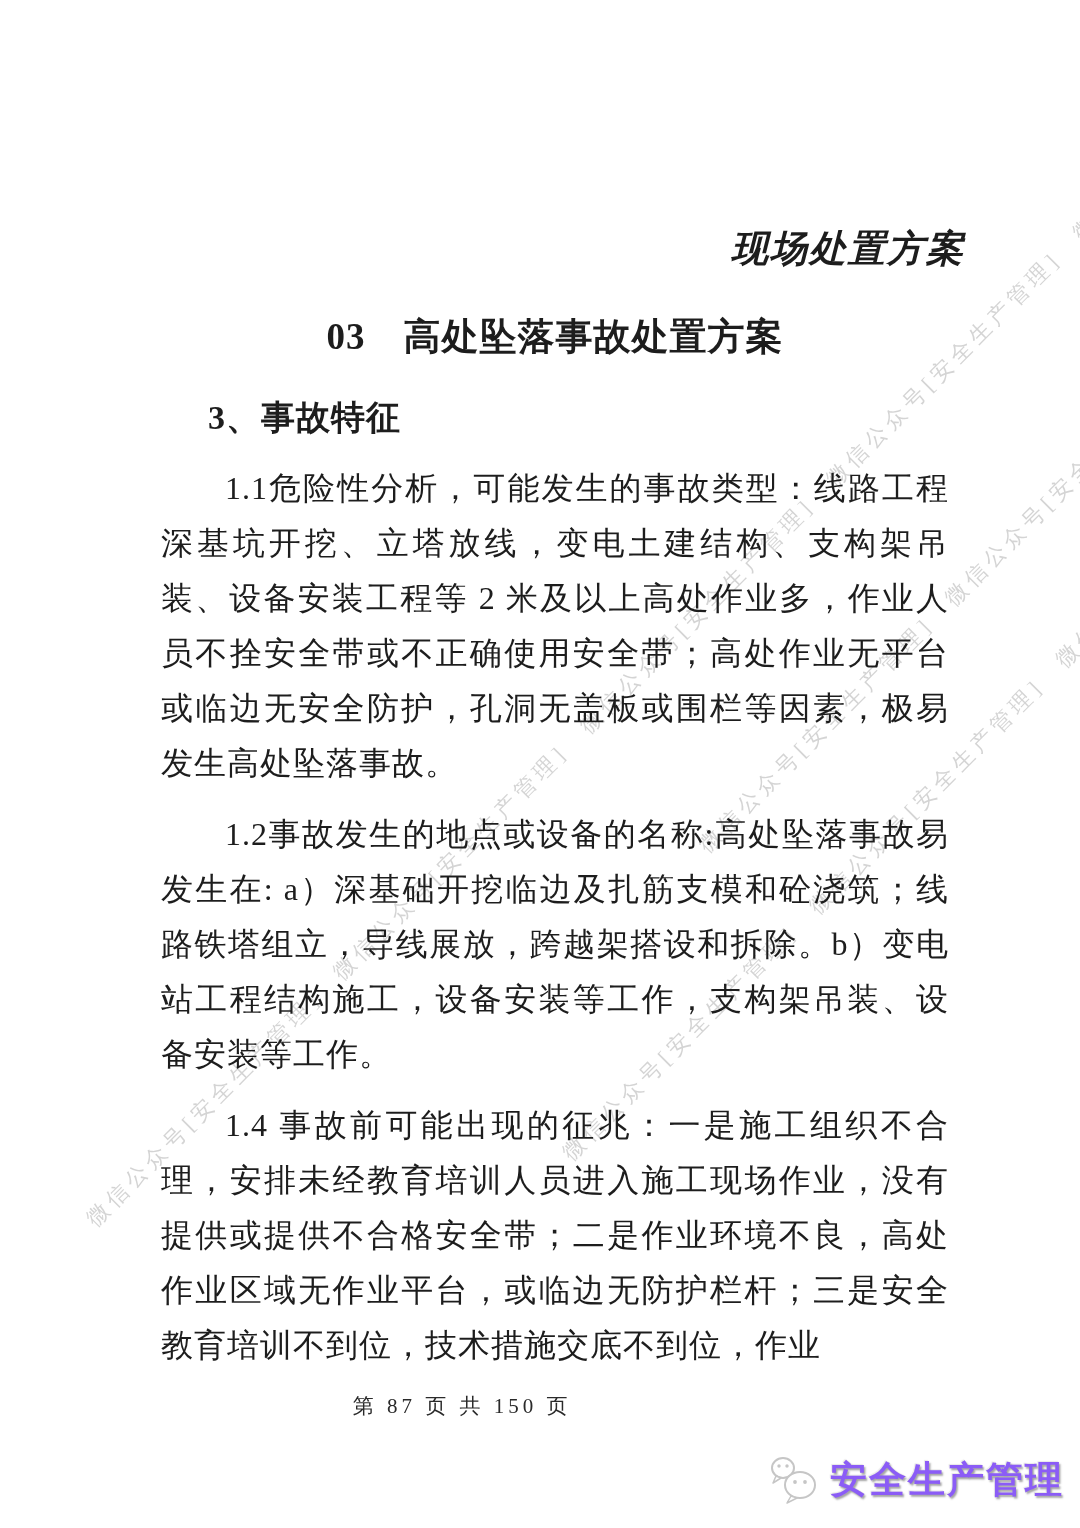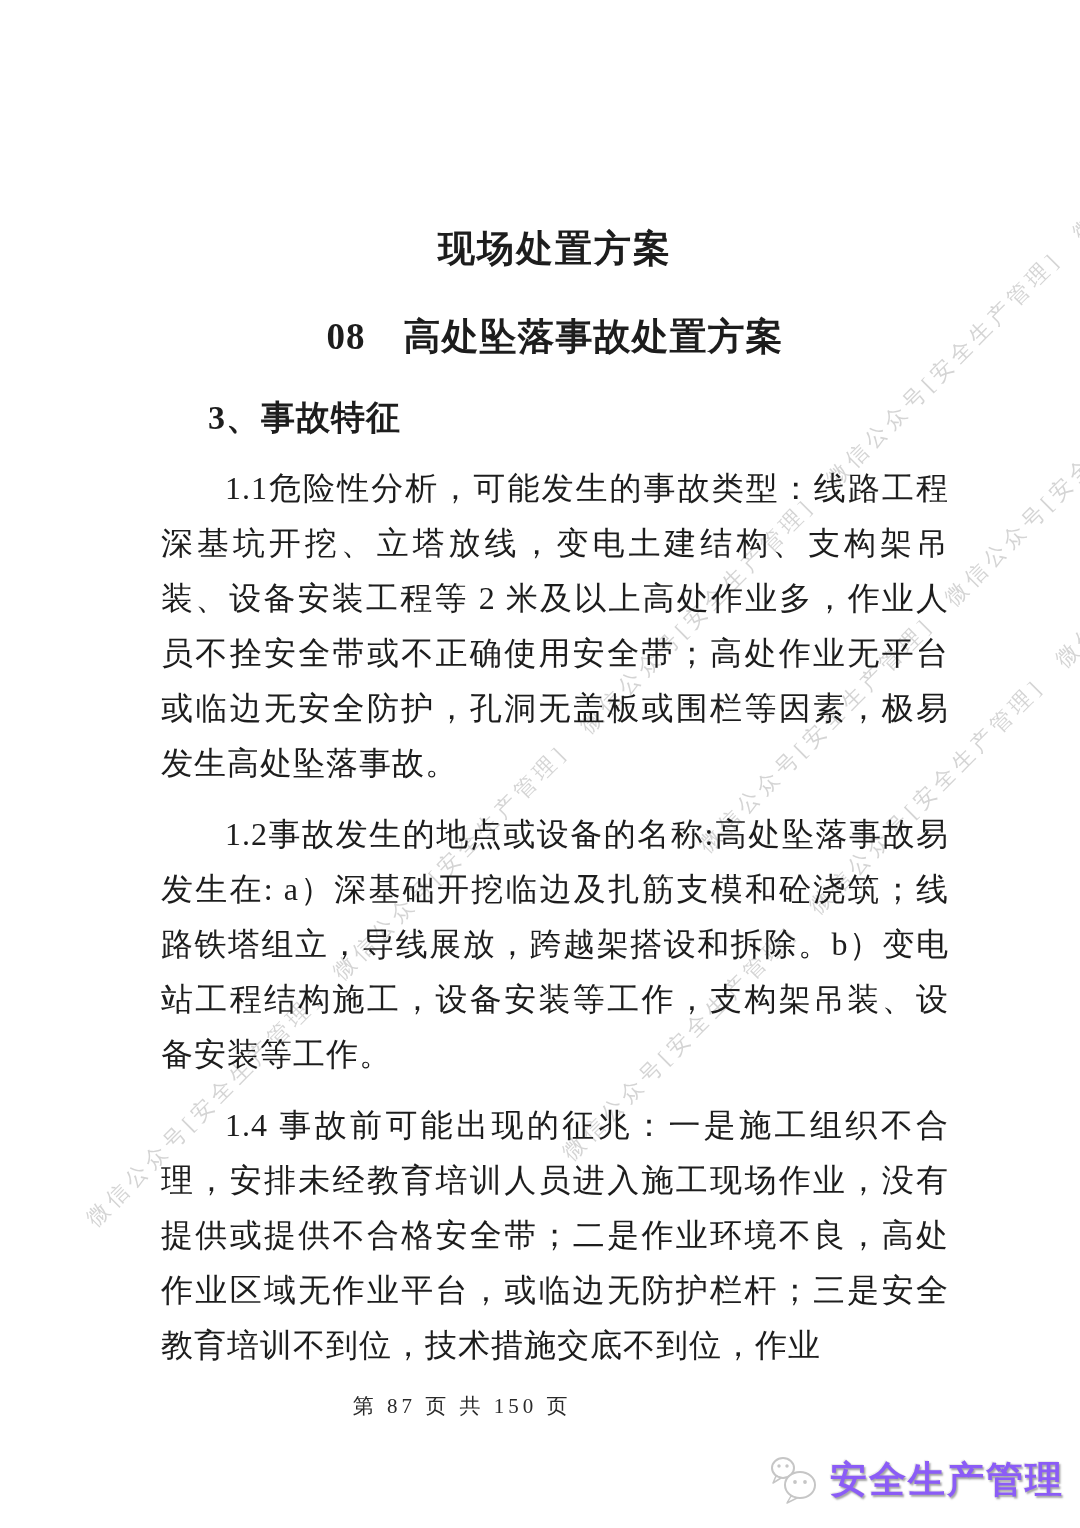--- a/index.html
+++ b/index.html
@@ -25,24 +25,25 @@
   }
   .wm-a{left:80px;top:1212px;}
   .wm-b{left:556px;top:1146px;}
   .wm-c{left:692px;top:838px;}
   
   .content{
     position:absolute;left:145px;top:0;width:820px;z-index:2;
   }
   .doc-title{
     margin:225px 0 0 0;
-    text-align:center;
+    text-align:right;
     font-size:37px;line-height:48px;
     font-weight:bold;
     letter-spacing:2px;
+    font-style:italic;
   }
   .doc-subtitle{
     margin:40px 0 0 0;
     text-align:center;
     font-size:37px;line-height:48px;
     font-weight:bold;
     letter-spacing:1px;
   }
   .section-heading{
     margin:29px 0 0 0;
@@ -89,21 +90,21 @@
 <body>
 
 <div class="page">
 
   <div class="wm-stripe wm-a">微信公众号[安全生产管理]　微信公众号[安全生产管理]　微信公众号[安全生产管理]　微信公众号[安全生产管理]　微信公众号[安全生产管理]</div>
   <div class="wm-stripe wm-b">微信公众号[安全生产管理]　微信公众号[安全生产管理]　微信公众号[安全生产管理]　微信公众号[安全生产管理]　微信公众号[安全生产管理]</div>
   <div class="wm-stripe wm-c">微信公众号[安全生产管理]　微信公众号[安全生产管理]　微信公众号[安全生产管理]　微信公众号[安全生产管理]　微信公众号[安全生产管理]</div>
 
   <div class="content">
     <h1 class="doc-title">现场处置方案</h1>
-    <h2 class="doc-subtitle">08　高处坠落事故处置方案</h2>
+    <h2 class="doc-subtitle">03　高处坠落事故处置方案</h2>
     <h3 class="section-heading">3、事故特征</h3>
     <p class="body-par">1.1危险性分析，可能发生的事故类型：线路工程深基坑开挖、立塔放线，变电土建结构、支构架吊装、设备安装工程等 2 米及以上高处作业多，作业人员不拴安全带或不正确使用安全带；高处作业无平台或临边无安全防护，孔洞无盖板或围栏等因素，极易发生高处坠落事故。</p>
     <p class="body-par">1.2事故发生的地点或设备的名称:高处坠落事故易发生在: a）深基础开挖临边及扎筋支模和砼浇筑；线路铁塔组立，导线展放，跨越架搭设和拆除。b）变电站工程结构施工，设备安装等工作，支构架吊装、设备安装等工作。</p>
     <p class="body-par">1.4 事故前可能出现的征兆：一是施工组织不合理，安排未经教育培训人员进入施工现场作业，没有提供或提供不合格安全带；二是作业环境不良，高处作业区域无作业平台，或临边无防护栏杆；三是安全教育培训不到位，技术措施交底不到位，作业</p>
   </div>
 
   <div class="page-footer">第 87 页 共 150 页</div>
 
   <div class="brand">
     <svg class="brand-icon" viewBox="0 0 56 50">

